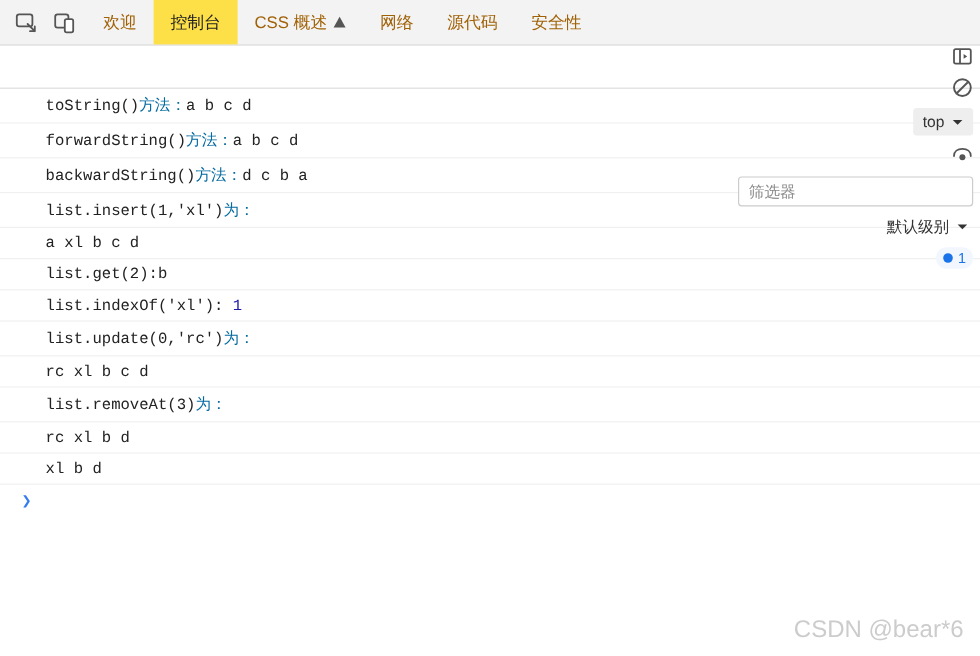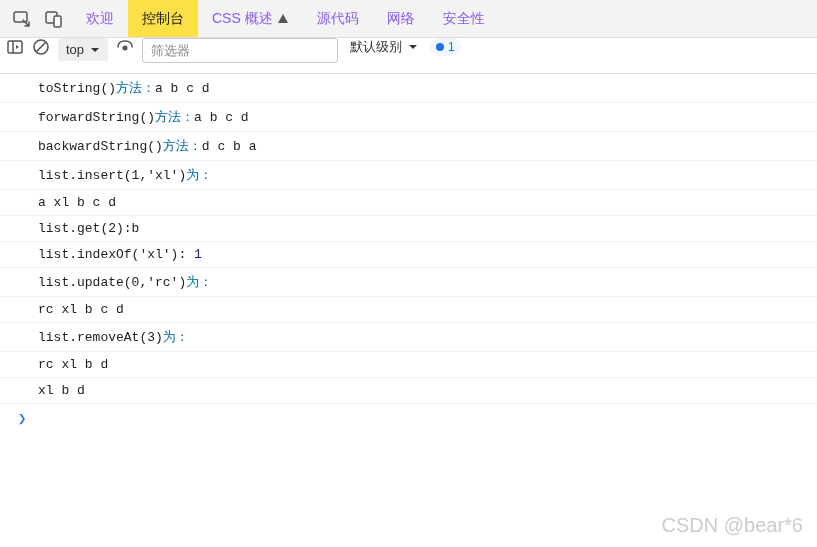--- a/index.html
+++ b/index.html
@@ -31,36 +31,37 @@
       align-items: center;
       justify-content: center;
       color: #555;
       cursor: pointer;
     }
     .tab {
       padding: 0 14px;
       height: 100%;
       display: flex;
       align-items: center;
-      color: #8b5cf6;
+      color: #a16207;
       font-size: 14px;
       cursor: pointer;
       gap: 4px;
     }
     .tab.active {
       background: #fde047;
       color: #222;
     }
     .toolbar {
       display: flex;
-      align-items: flex-start;
+      align-items: flex-end;
       height: 36px;
       border-bottom: 1px solid #ddd;
       padding: 0 6px;
       gap: 8px;
+      flex-direction: column;
     }
     .context-select {
       background: #eee;
       padding: 4px 8px;
       border-radius: 3px;
       display: flex;
       align-items: center;
       gap: 6px;
       cursor: pointer;
       font-size: 13px;
@@ -161,24 +162,24 @@
       </div>
       <div class="tab">
         <span>CSS 概述</span>
         <span class="warn-tri">
           <svg width="12" height="12" viewBox="0 0 12 12">
             <path d="M6 1 L11 10 L1 10 Z" fill="#555"></path>
           </svg>
         </span>
       </div>
       <div class="tab">
+        <span>网络</span>
+      </div>
+      <div class="tab">
         <span>源代码</span>
-      </div>
-      <div class="tab">
-        <span>网络</span>
       </div>
       <div class="tab">
         <span>安全性</span>
       </div>
     </div>
 </div>
 
 <div class="toolbar">
   <span class="icon-btn">
     <svg width="18" height="18" viewBox="0 0 18 18" fill="none" stroke="#555" stroke-width="1.5">

